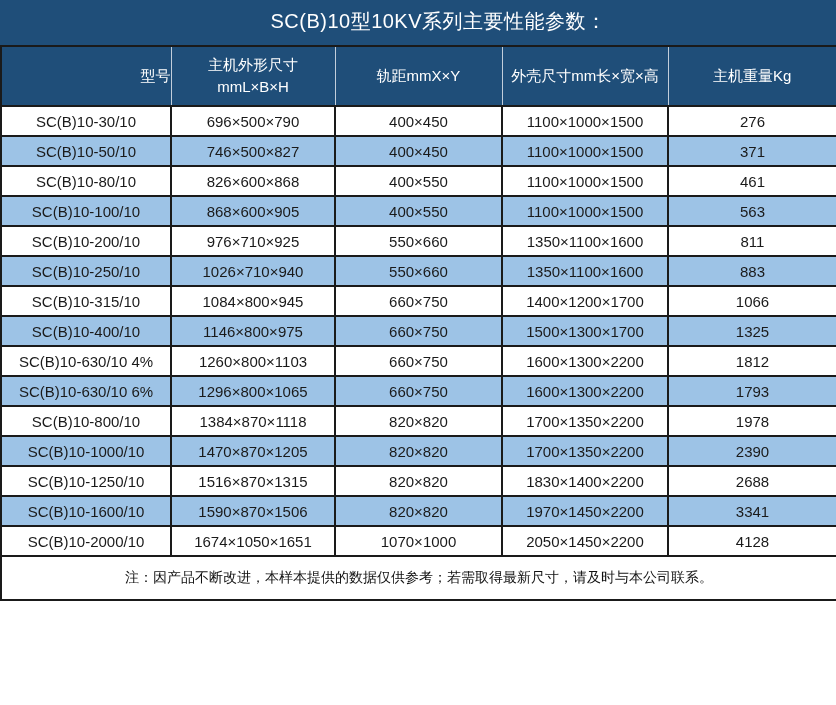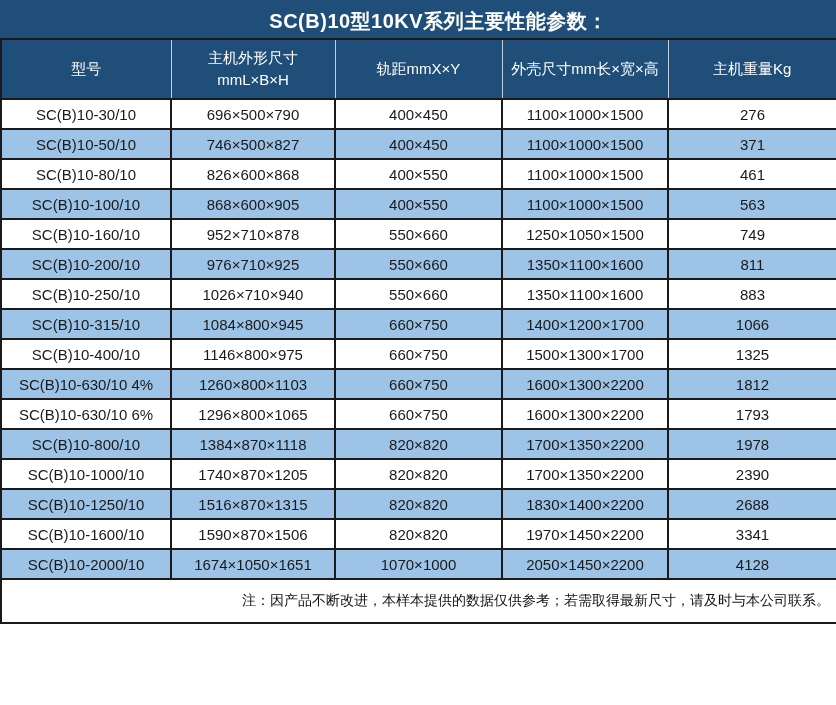--- a/index.html
+++ b/index.html
@@ -14,27 +14,27 @@
   * { box-sizing: border-box; }
   html, body { margin: 0; padding: 0; background: #fff; }
   body {
     width: 836px;
     font-family: "Liberation Sans", "DejaVu Sans", sans-serif;
   }
   .page { width: 836px; }
 
   .title-bar {
     width: 836px;
-    height: 38px;
+    height: 45px;
     line-height: 42px;
     background: var(--header_bg);
     color: var(--header_text);
     text-align: center;
     font-size: 20px;
-    font-weight: bold;
+    font-weight: normal;
     letter-spacing: 0.5px;
     padding-left: 41px;
   }
 
   table.spec-table {
     width: 836px;
     border-collapse: collapse;
     table-layout: fixed;
   }
 
@@ -45,42 +45,42 @@
     font-weight: normal;
     height: 60px;
     text-align: center;
     vertical-align: middle;
     padding: 0;
     border-top: 2px solid var(--border);
     border-bottom: 2px solid var(--border);
     border-left: 1px solid var(--header_divider);
     border-right: 1px solid var(--header_divider);
   }
-  thead th:first-child { border-left: 2px solid var(--border); }
+  thead th:first-child { border-left: 2px solid var(--border); text-align: right; }
   thead th:last-child  { border-right: 2px solid var(--border); margin-left: 8px; }
   thead th .hline { line-height: 22px; }
 
   tbody td {
     height: 30px;
     padding: 0 4px;
     text-align: center;
     vertical-align: middle;
     font-size: 15px;
     color: var(--body_text);
     background: var(--row_bg);
     border: 2px solid var(--border);
     white-space: nowrap;
     overflow: hidden;
   }
   tbody tr:nth-of-type(even) td { background: var(--row_alt_bg); }
 
   tfoot td {
     height: 40px;
     padding: 12px 6px;
-    text-align: right;
+    text-align: center;
     vertical-align: middle;
     font-size: 14px;
     color: #111111;
     background: #ffffff;
     border: 2px solid var(--border);
     white-space: nowrap;
   }
 </style>
 </head>
 <body>
@@ -147,27 +147,20 @@
 
         <tr class="data-row">
           <td>SC(B)10-100/10</td>
           <td>868×600×905</td>
           <td>400×550</td>
           <td>1100×1000×1500</td>
           <td>563</td>
         </tr>
 
 
-        <tr class="data-row">
-          <td>SC(B)10-160/10</td>
-          <td>952×710×878</td>
-          <td>550×660</td>
-          <td>1250×1050×1500</td>
-          <td>749</td>
-        </tr>
 
         <tr class="data-row">
           <td>SC(B)10-200/10</td>
           <td>976×710×925</td>
           <td>550×660</td>
           <td>1350×1100×1600</td>
           <td>811</td>
         </tr>
 
         <tr class="data-row">
@@ -214,21 +207,21 @@
         <tr class="data-row">
           <td>SC(B)10-800/10</td>
           <td>1384×870×1118</td>
           <td>820×820</td>
           <td>1700×1350×2200</td>
           <td>1978</td>
         </tr>
 
         <tr class="data-row">
           <td>SC(B)10-1000/10</td>
-          <td>1740×870×1205</td>
+          <td>1470×870×1205</td>
           <td>820×820</td>
           <td>1700×1350×2200</td>
           <td>2390</td>
         </tr>
 
         <tr class="data-row">
           <td>SC(B)10-1250/10</td>
           <td>1516×870×1315</td>
           <td>820×820</td>
           <td>1830×1400×2200</td>

